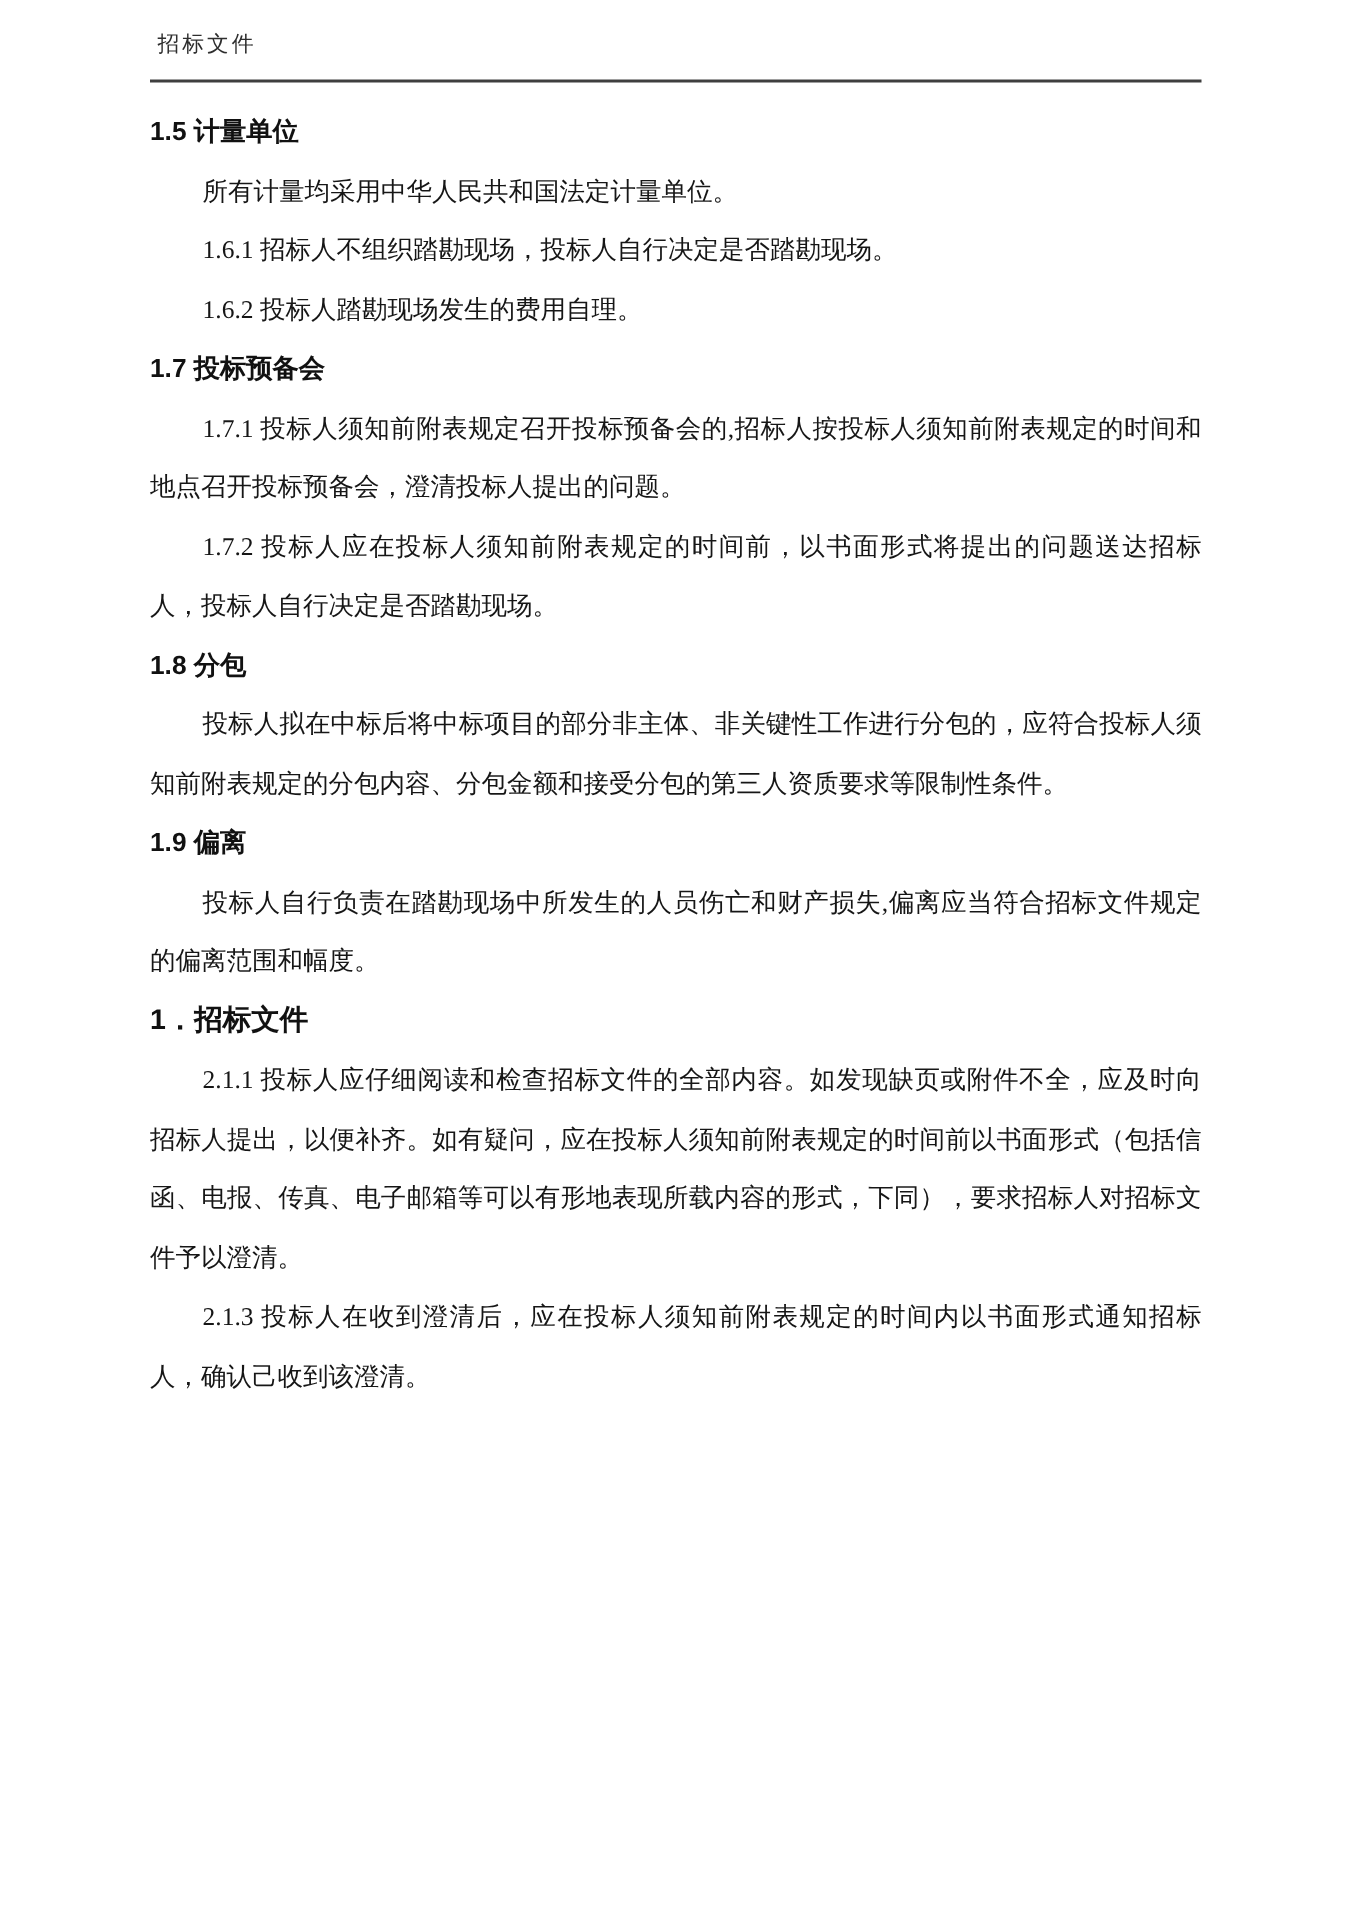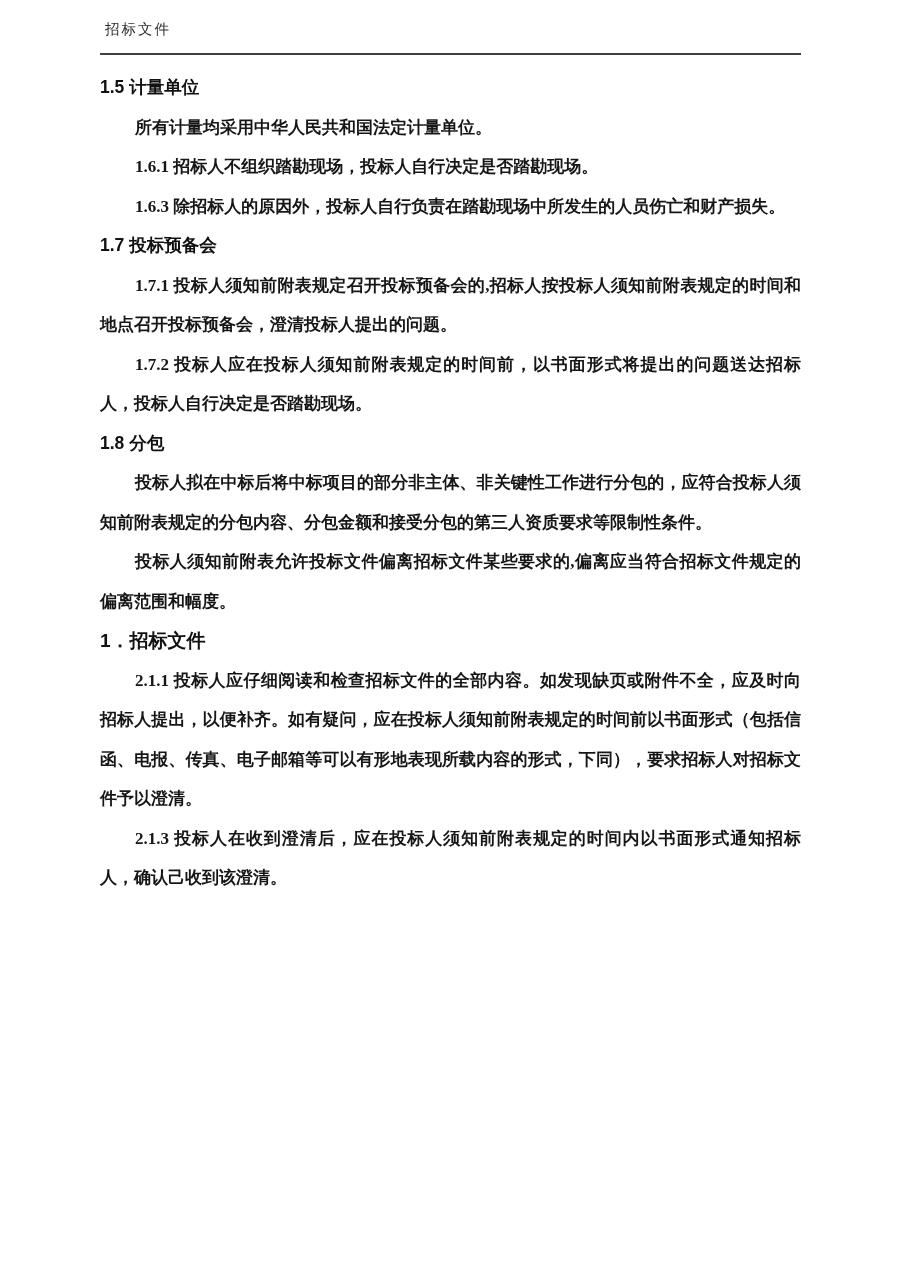--- a/index.html
+++ b/index.html
@@ -31,21 +31,20 @@
   .doc {
     position: absolute;
     left: 100px;
     top: 68px;
     width: 701px;
   }
   .blk {
     margin: 0;
     line-height: 39.5px;
     text-align: justify;
-    font-weight: bold;
   }
   .blk.p {
     font-family: "Liberation Serif", "DejaVu Serif", serif;
     font-size: 17px;
     text-indent: 35px;
     color: #161616;
   }
   .blk.h1 {
     font-family: "Liberation Sans", "DejaVu Sans", sans-serif;
     font-size: 19px;
@@ -71,24 +70,25 @@
 </head>
 <body>
 
 <div class="page">
   <div class="page-header">招标文件</div>
   <div class="header-rule"></div>
   <div class="doc">
       <div class="blk h2">1.5 计量单位</div>
       <p class="blk p">所有计量均采用中华人民共和国法定计量单位。</p>
       <p class="blk p">1.6.1 招标人不组织踏勘现场，投标人自行决定是否踏勘现场。</p>
-      <p class="blk p">1.6.3 除招标人的原因外，投标人自行负责在踏勘现场中所发生的人员伤亡和财产损失。</p>
+      <p class="blk p">1.6.2 投标人踏勘现场发生的费用自理。</p>
       <div class="blk h2">1.7 投标预备会</div>
       <p class="blk p">1.7.1 投标人须知前附表规定召开投标预备会的,招标人按投标人须知前附表规定的时间和地点召开投标预备会，澄清投标人提出的问题。</p>
       <p class="blk p">1.7.2 投标人应在投标人须知前附表规定的时间前，以书面形式将提出的问题送达招标人，投标人自行决定是否踏勘现场。</p>
       <div class="blk h2">1.8 分包</div>
       <p class="blk p">投标人拟在中标后将中标项目的部分非主体、非关键性工作进行分包的，应符合投标人须知前附表规定的分包内容、分包金额和接受分包的第三人资质要求等限制性条件。</p>
-      <p class="blk p">投标人须知前附表允许投标文件偏离招标文件某些要求的,偏离应当符合招标文件规定的偏离范围和幅度。</p>
+      <div class="blk h2">1.9 偏离</div>
+      <p class="blk p">投标人自行负责在踏勘现场中所发生的人员伤亡和财产损失,偏离应当符合招标文件规定的偏离范围和幅度。</p>
       <div class="blk h1">1．招标文件</div>
       <p class="blk p">2.1.1 投标人应仔细阅读和检查招标文件的全部内容。如发现缺页或附件不全，应及时向招标人提出，以便补齐。如有疑问，应在投标人须知前附表规定的时间前以书面形式（包括信函、电报、传真、电子邮箱等可以有形地表现所载内容的形式，下同），要求招标人对招标文件予以澄清。</p>
       <p class="blk p">2.1.3 投标人在收到澄清后，应在投标人须知前附表规定的时间内以书面形式通知招标人，确认己收到该澄清。</p>
     </div>
 </div>
 
 </body></html>

